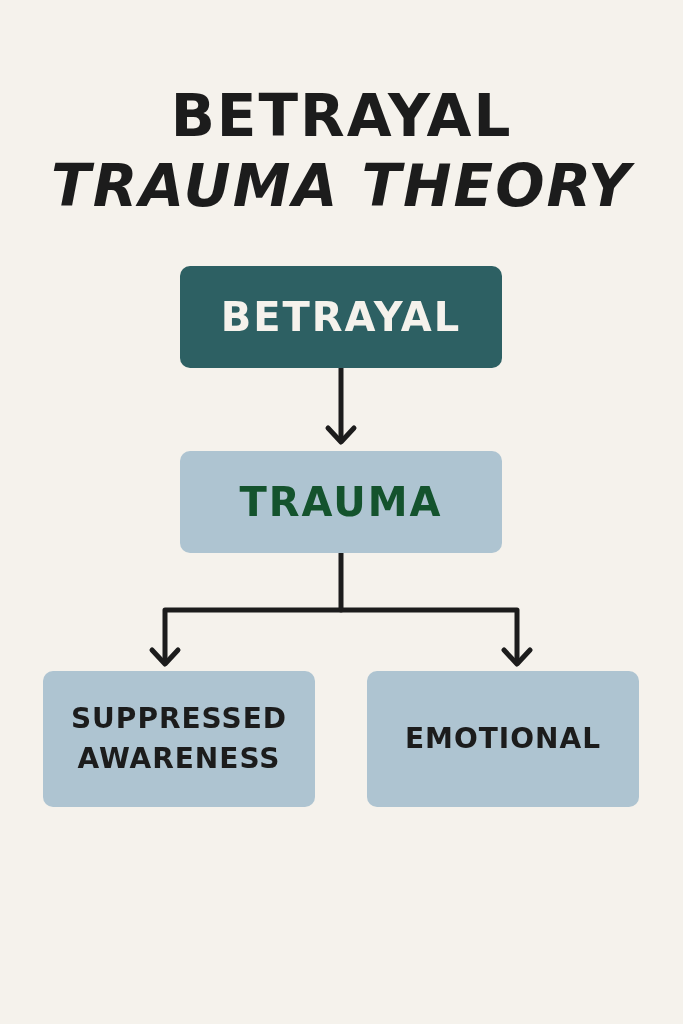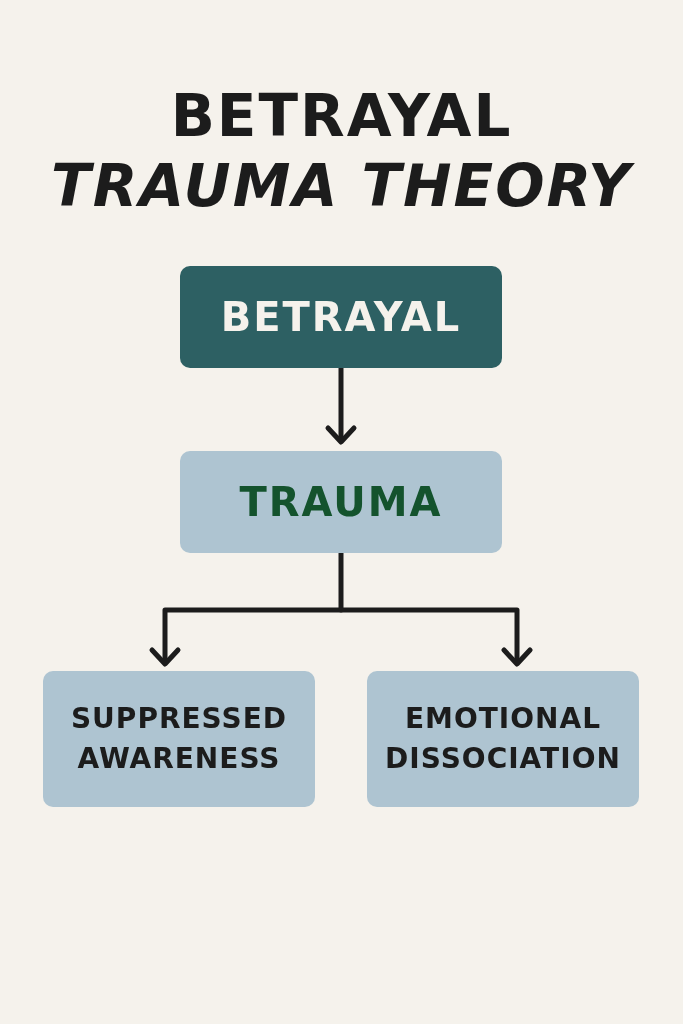--- a/index.html
+++ b/index.html
@@ -40,15 +40,14 @@
 </div>
 <div class="box leaf l1">
   <div>
     <div>SUPPRESSED</div>
     <div>AWARENESS</div>
   </div>
 </div>
 <div class="box leaf l2">
   <div>
     <div>EMOTIONAL</div>
-    <div>DISSOCIATION</div>
   </div>
 </div>
 
 </body></html>

